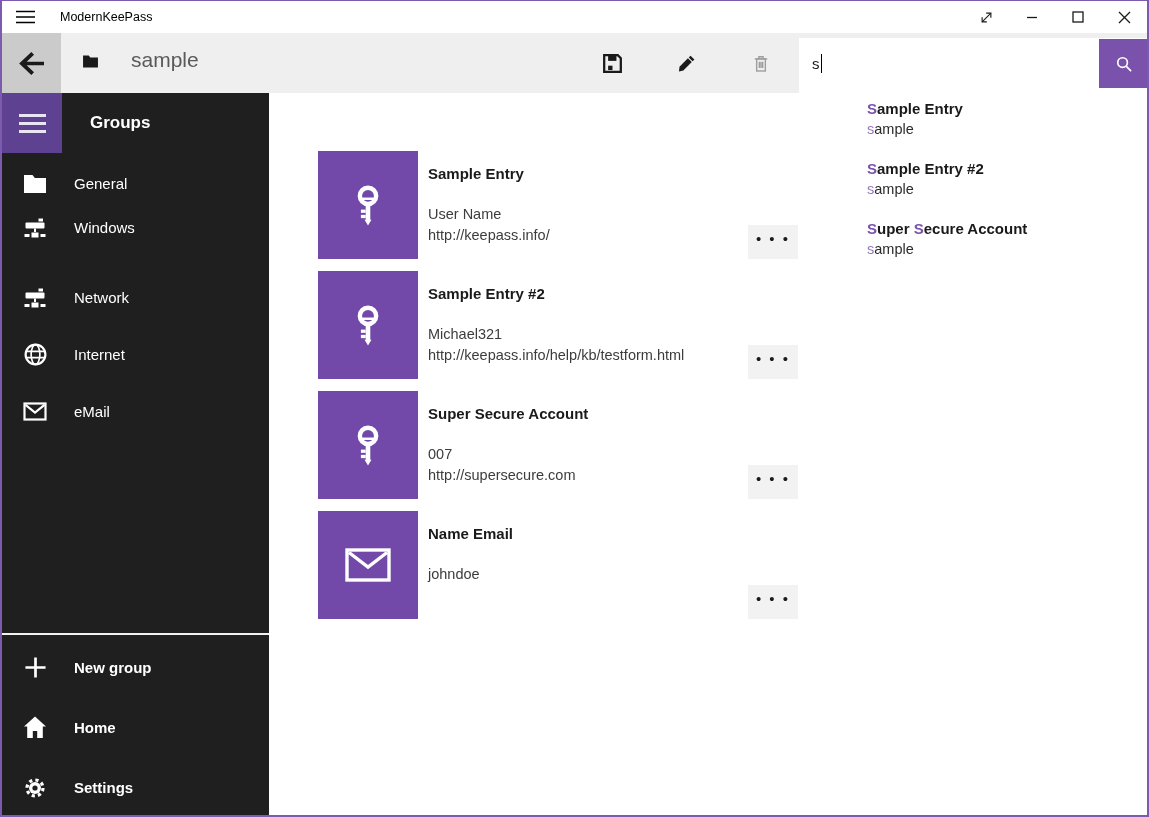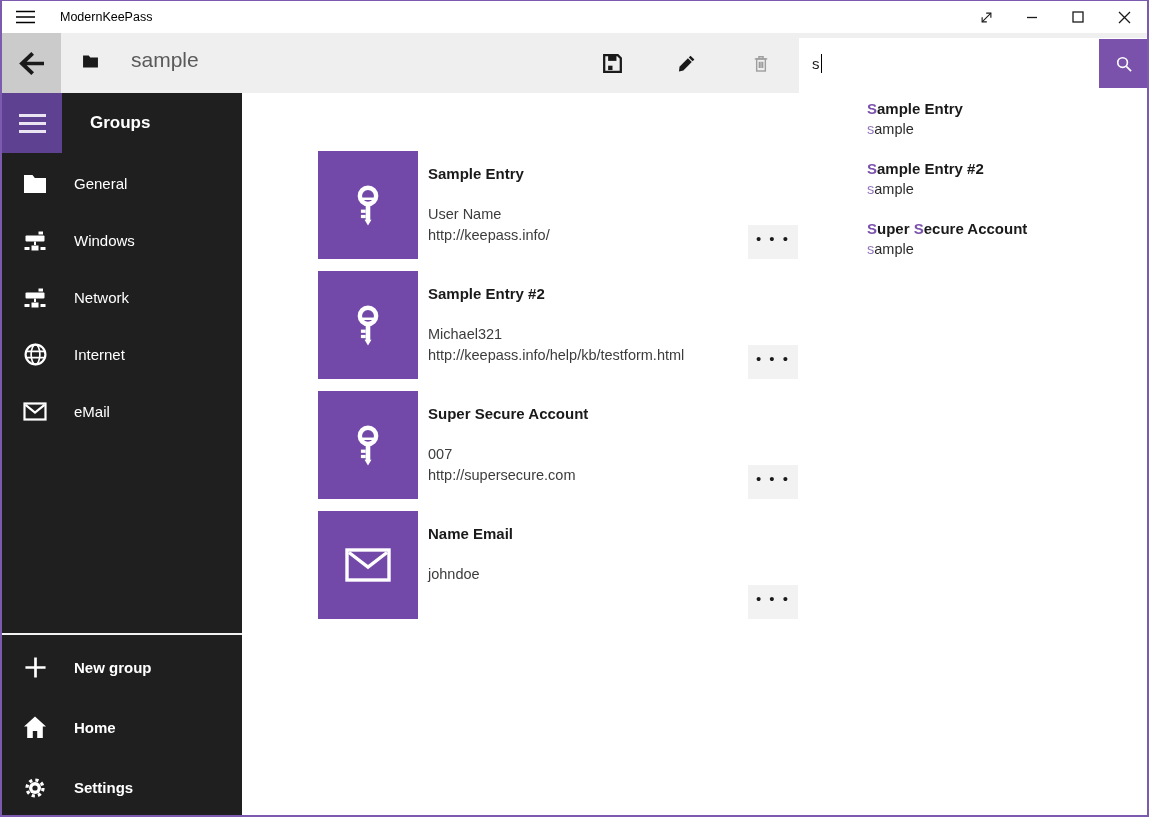--- a/index.html
+++ b/index.html
@@ -32,21 +32,21 @@
   .back-btn{position:absolute;left:0;top:0;width:59px;height:60px;background:var(--back-button-bg);
     display:flex;align-items:center;justify-content:center;}
   .db-icon{position:absolute;left:80px;top:21px;}
   .db-name{position:absolute;left:129px;top:15px;font-size:21px;color:#5a5a5a;}
   .cmd-btn{position:absolute;top:6px;width:48px;height:48px;display:flex;align-items:center;justify-content:center;}
   .cmd-save{left:586px;}
   .cmd-edit{left:660px;}
   .cmd-delete{left:735px;}
 
   
-  .sidebar{position:absolute;left:0;top:92px;width:240px;bottom:0;background:var(--sidebar-bg);}
+  .sidebar{position:absolute;left:0;top:92px;width:267px;bottom:0;background:var(--sidebar-bg);}
   .sb-hamburger{position:absolute;left:0;top:0;width:60px;height:60px;background:var(--accent-hamburger);
     display:flex;flex-direction:column;align-items:center;justify-content:center;gap:5px;}
   .sb-hamburger .bar{width:27px;height:3px;background:#e9e5f2;}
   .sb-header{position:absolute;left:88px;top:0;height:60px;line-height:60px;color:#fff;
     font-size:17px;font-weight:bold;}
   .sb-item{position:absolute;left:0;width:100%;height:57px;display:flex;align-items:center;color:#fff;font-size:15px;}
   .sb-item .ico{position:absolute;left:20px;width:26px;height:26px;display:flex;align-items:center;justify-content:center;}
   .sb-item .lbl{position:absolute;left:72px;}
   .sb-sep{position:absolute;left:0;top:540px;width:100%;height:2px;background:#f2f2f2;}
   .sb-foot{font-weight:bold;}
@@ -162,21 +162,21 @@
     <span class="sb-header">Groups</span>
 
     <div class="sb-item" style="top:62px;">
       <span class="ico">
         <svg width="24" height="20" viewBox="0 0 24 20">
             <path d="M1 1 h8.5 l2.3 3 h11.2 v15 H1 Z" fill="#fff"></path>
           </svg>
       </span>
       <span class="lbl">General</span>
     </div>
-    <div class="sb-item" style="top:119px;">
+    <div class="sb-item" style="top:106px;">
       <span class="ico">
         <svg width="24" height="24" viewBox="0 0 24 24" fill="#fff">
           <rect x="2.5" y="6.5" width="19" height="6" rx="1"></rect>
             <rect x="15.5" y="2.5" width="4.5" height="3"></rect>
           <rect x="11" y="12.5" width="2" height="3.5"></rect>
             <rect x="8.5" y="16.5" width="7" height="5"></rect>
           <rect x="1.5" y="18" width="5" height="3"></rect>
             <rect x="17.5" y="18" width="5" height="3"></rect>
         </svg>
       </span>

